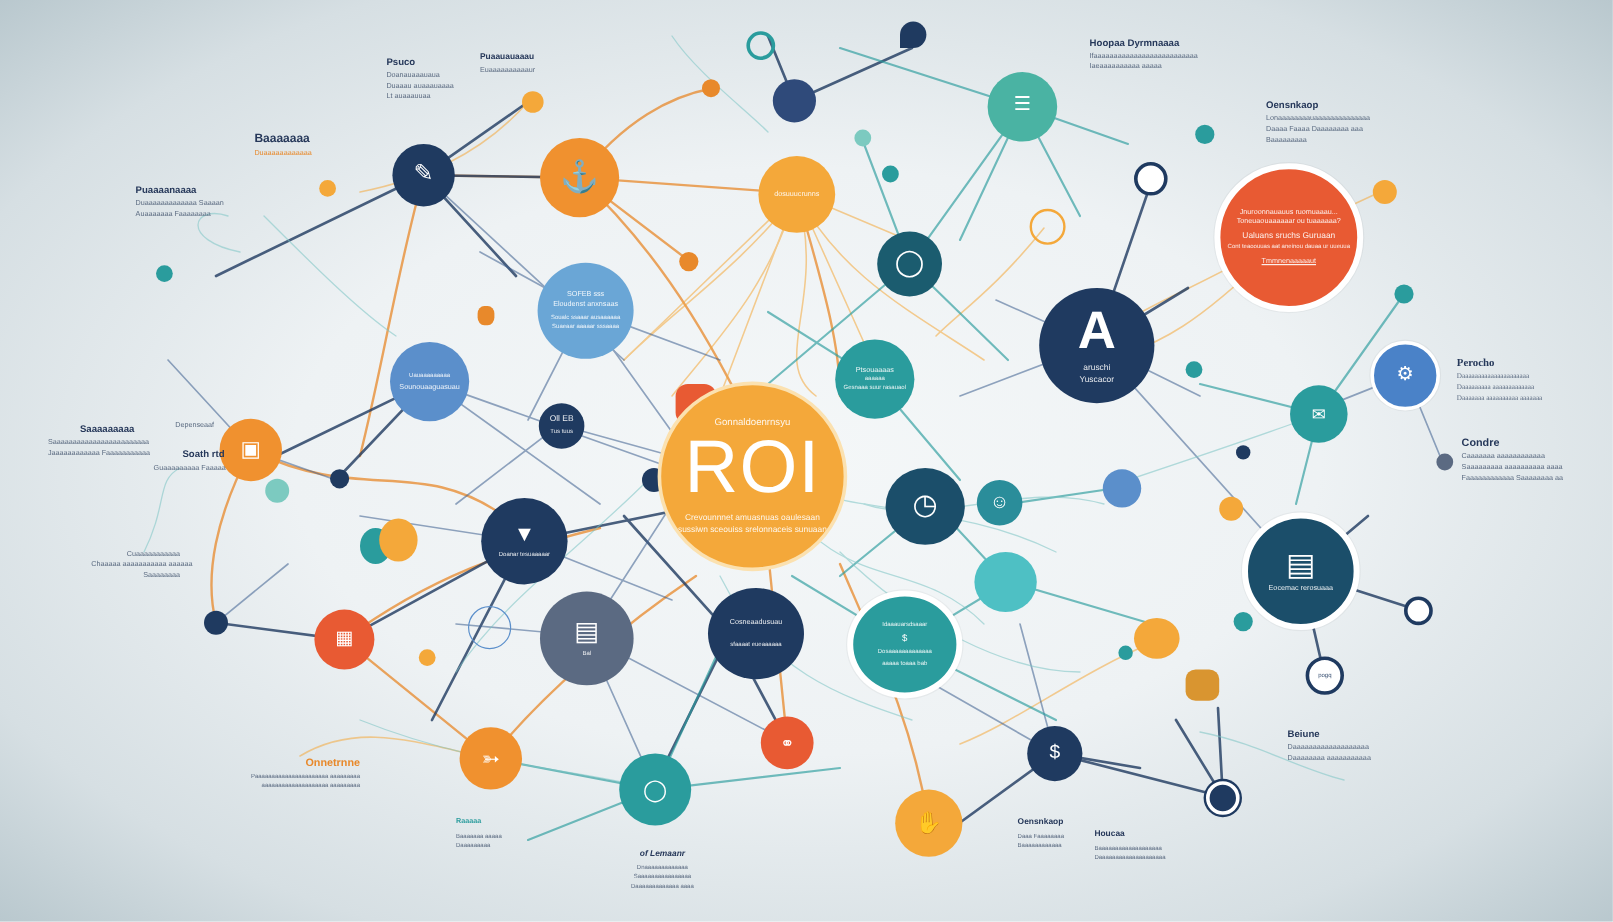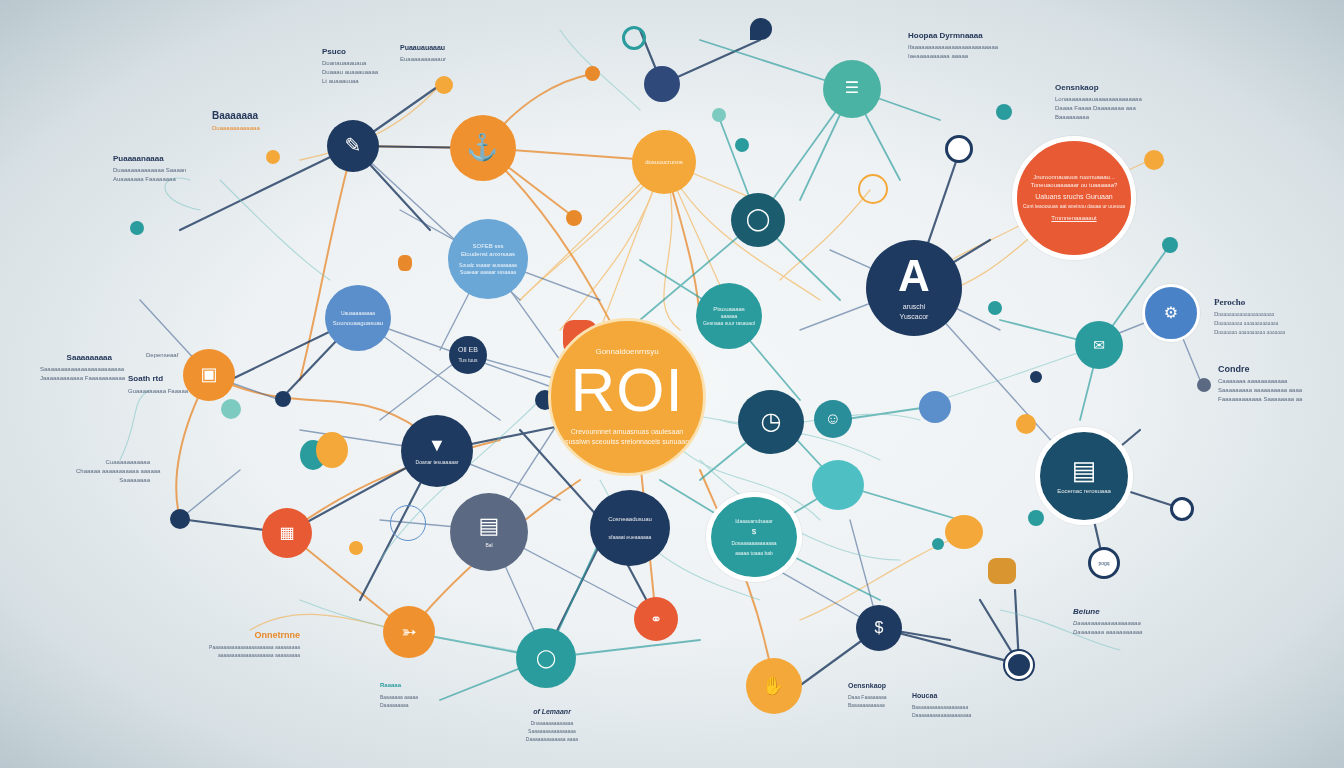--- a/index.html
+++ b/index.html
@@ -400,21 +400,21 @@
   <div class="h" style="font-size:8px;">Saaaaaaaaa</div>
   <div class="l" style="font-size:6px;line-height:9px;">Saaaaaaaaaaaaaaaaaaaaaaaa</div>
   <div class="l" style="font-size:6px;line-height:9px;">Jaaaaaaaaaaaa Faaaaaaaaaaa</div>
 </div>
 
 <div class="lbl" style="left:146px;top:350px;">
   <div class="l" style="font-size:6px;">Depenseaaf</div>
 </div>
 
 <div class="lbl" style="left:128px;top:373px;">
-  <div class="h" style="font-size:8px;">Soath rtd</div>
+  <div class="h" style="font-size:8px;margin-left:24px;">Soath rtd</div>
   <div class="l" style="font-size:6px;">Guaaaaaaaaa Faaaaa</div>
 </div>
 
 <div class="lbl" style="left:76px;top:458px;text-align:right;width:74px;">
   <div class="l" style="font-size:6px;line-height:9px;">Cuaaaaaaaaaaa</div>
   <div class="l" style="font-size:6px;line-height:9px;">Chaaaaa aaaaaaaaaaa aaaaaa</div>
   <div class="l" style="font-size:6px;line-height:9px;">Saaaaaaaa</div>
 </div>
 
 <div class="lbl" style="left:188px;top:630px;text-align:right;width:112px;">
@@ -441,17 +441,17 @@
   <div class="l" style="font-size:5px;line-height:8px;">Daaa Faaaaaaaa</div>
   <div class="l" style="font-size:5px;line-height:8px;">Baaaaaaaaaaaa</div>
 </div>
 
 <div class="lbl" style="left:912px;top:690px;">
   <div class="h" style="font-size:7px;">Houcaa</div>
   <div class="l" style="font-size:5px;line-height:8px;">Baaaaaaaaaaaaaaaaaaa</div>
   <div class="l" style="font-size:5px;line-height:8px;">Daaaaaaaaaaaaaaaaaaaa</div>
 </div>
 
-<div class="lbl" style="left:1073px;top:606px;font-style:italic;">
+<div class="lbl" style="left:1073px;top:606px;">
   <div class="h" style="font-size:8px;">Beiune</div>
   <div class="l" style="font-size:6px;line-height:9px;">Daaaaaaaaaaaaaaaaaaa</div>
   <div class="l" style="font-size:6px;line-height:9px;">Daaaaaaaa aaaaaaaaaaa</div>
 </div>
 
 </body></html>

